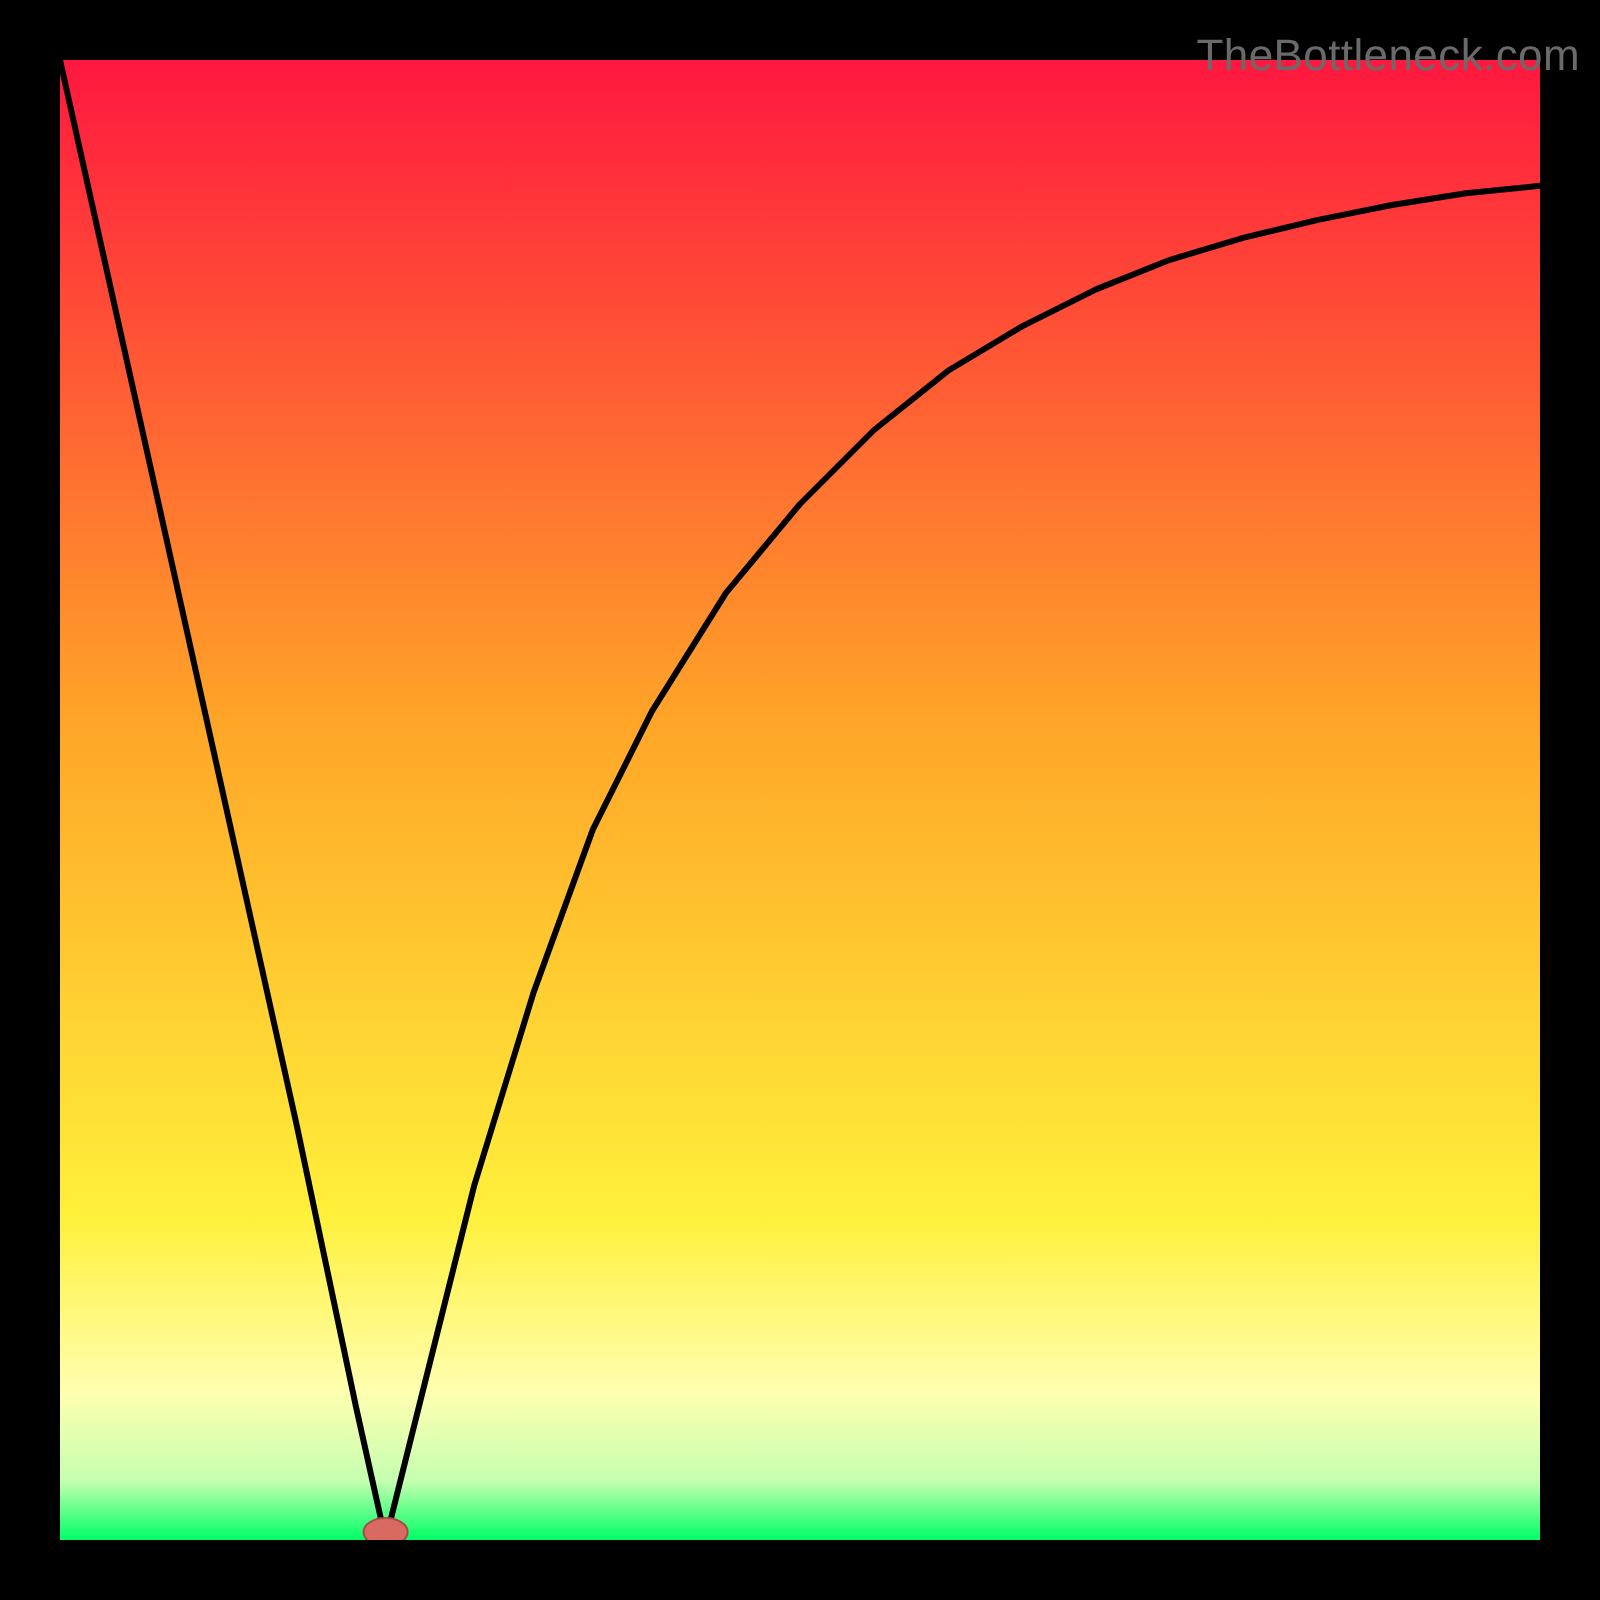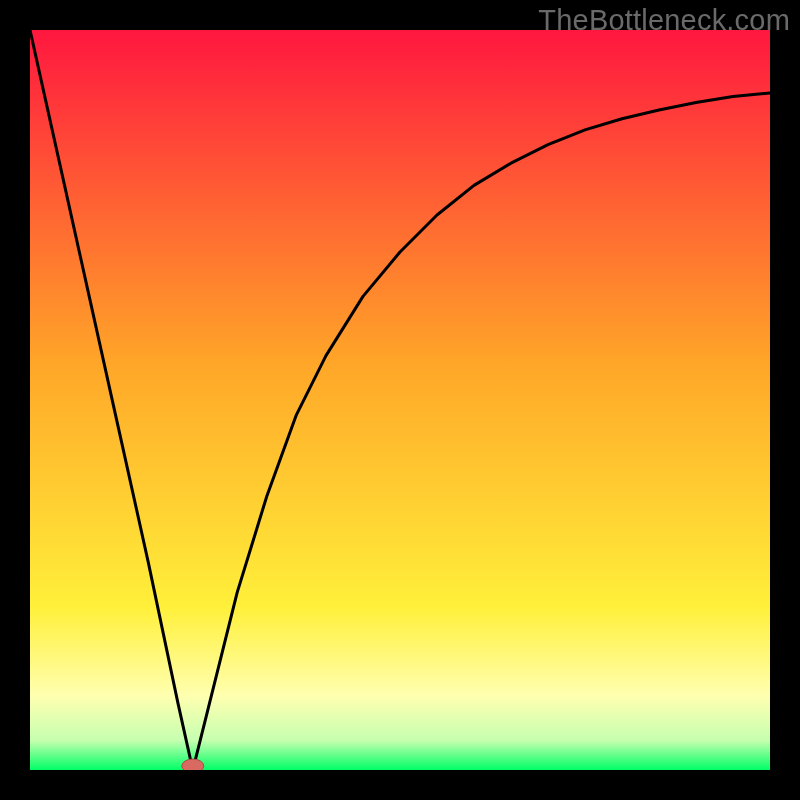--- a/index.html
+++ b/index.html
@@ -21,23 +21,23 @@
   }
   .plot-area {
     position: absolute;
     left: 0;
     top: 0;
     width: 740px;
     height: 740px;
   }
   .watermark {
     position: absolute;
-    top: 4px;
+    top: 15px;
     right: 10px;
-    font-size: 29px;
+    font-size: 22px;
     font-weight: 500;
     color: #6a6a6a;
     letter-spacing: 0.2px;
     user-select: none;
   }
   svg {
     display: block;
   }
 </style>
 </head>

